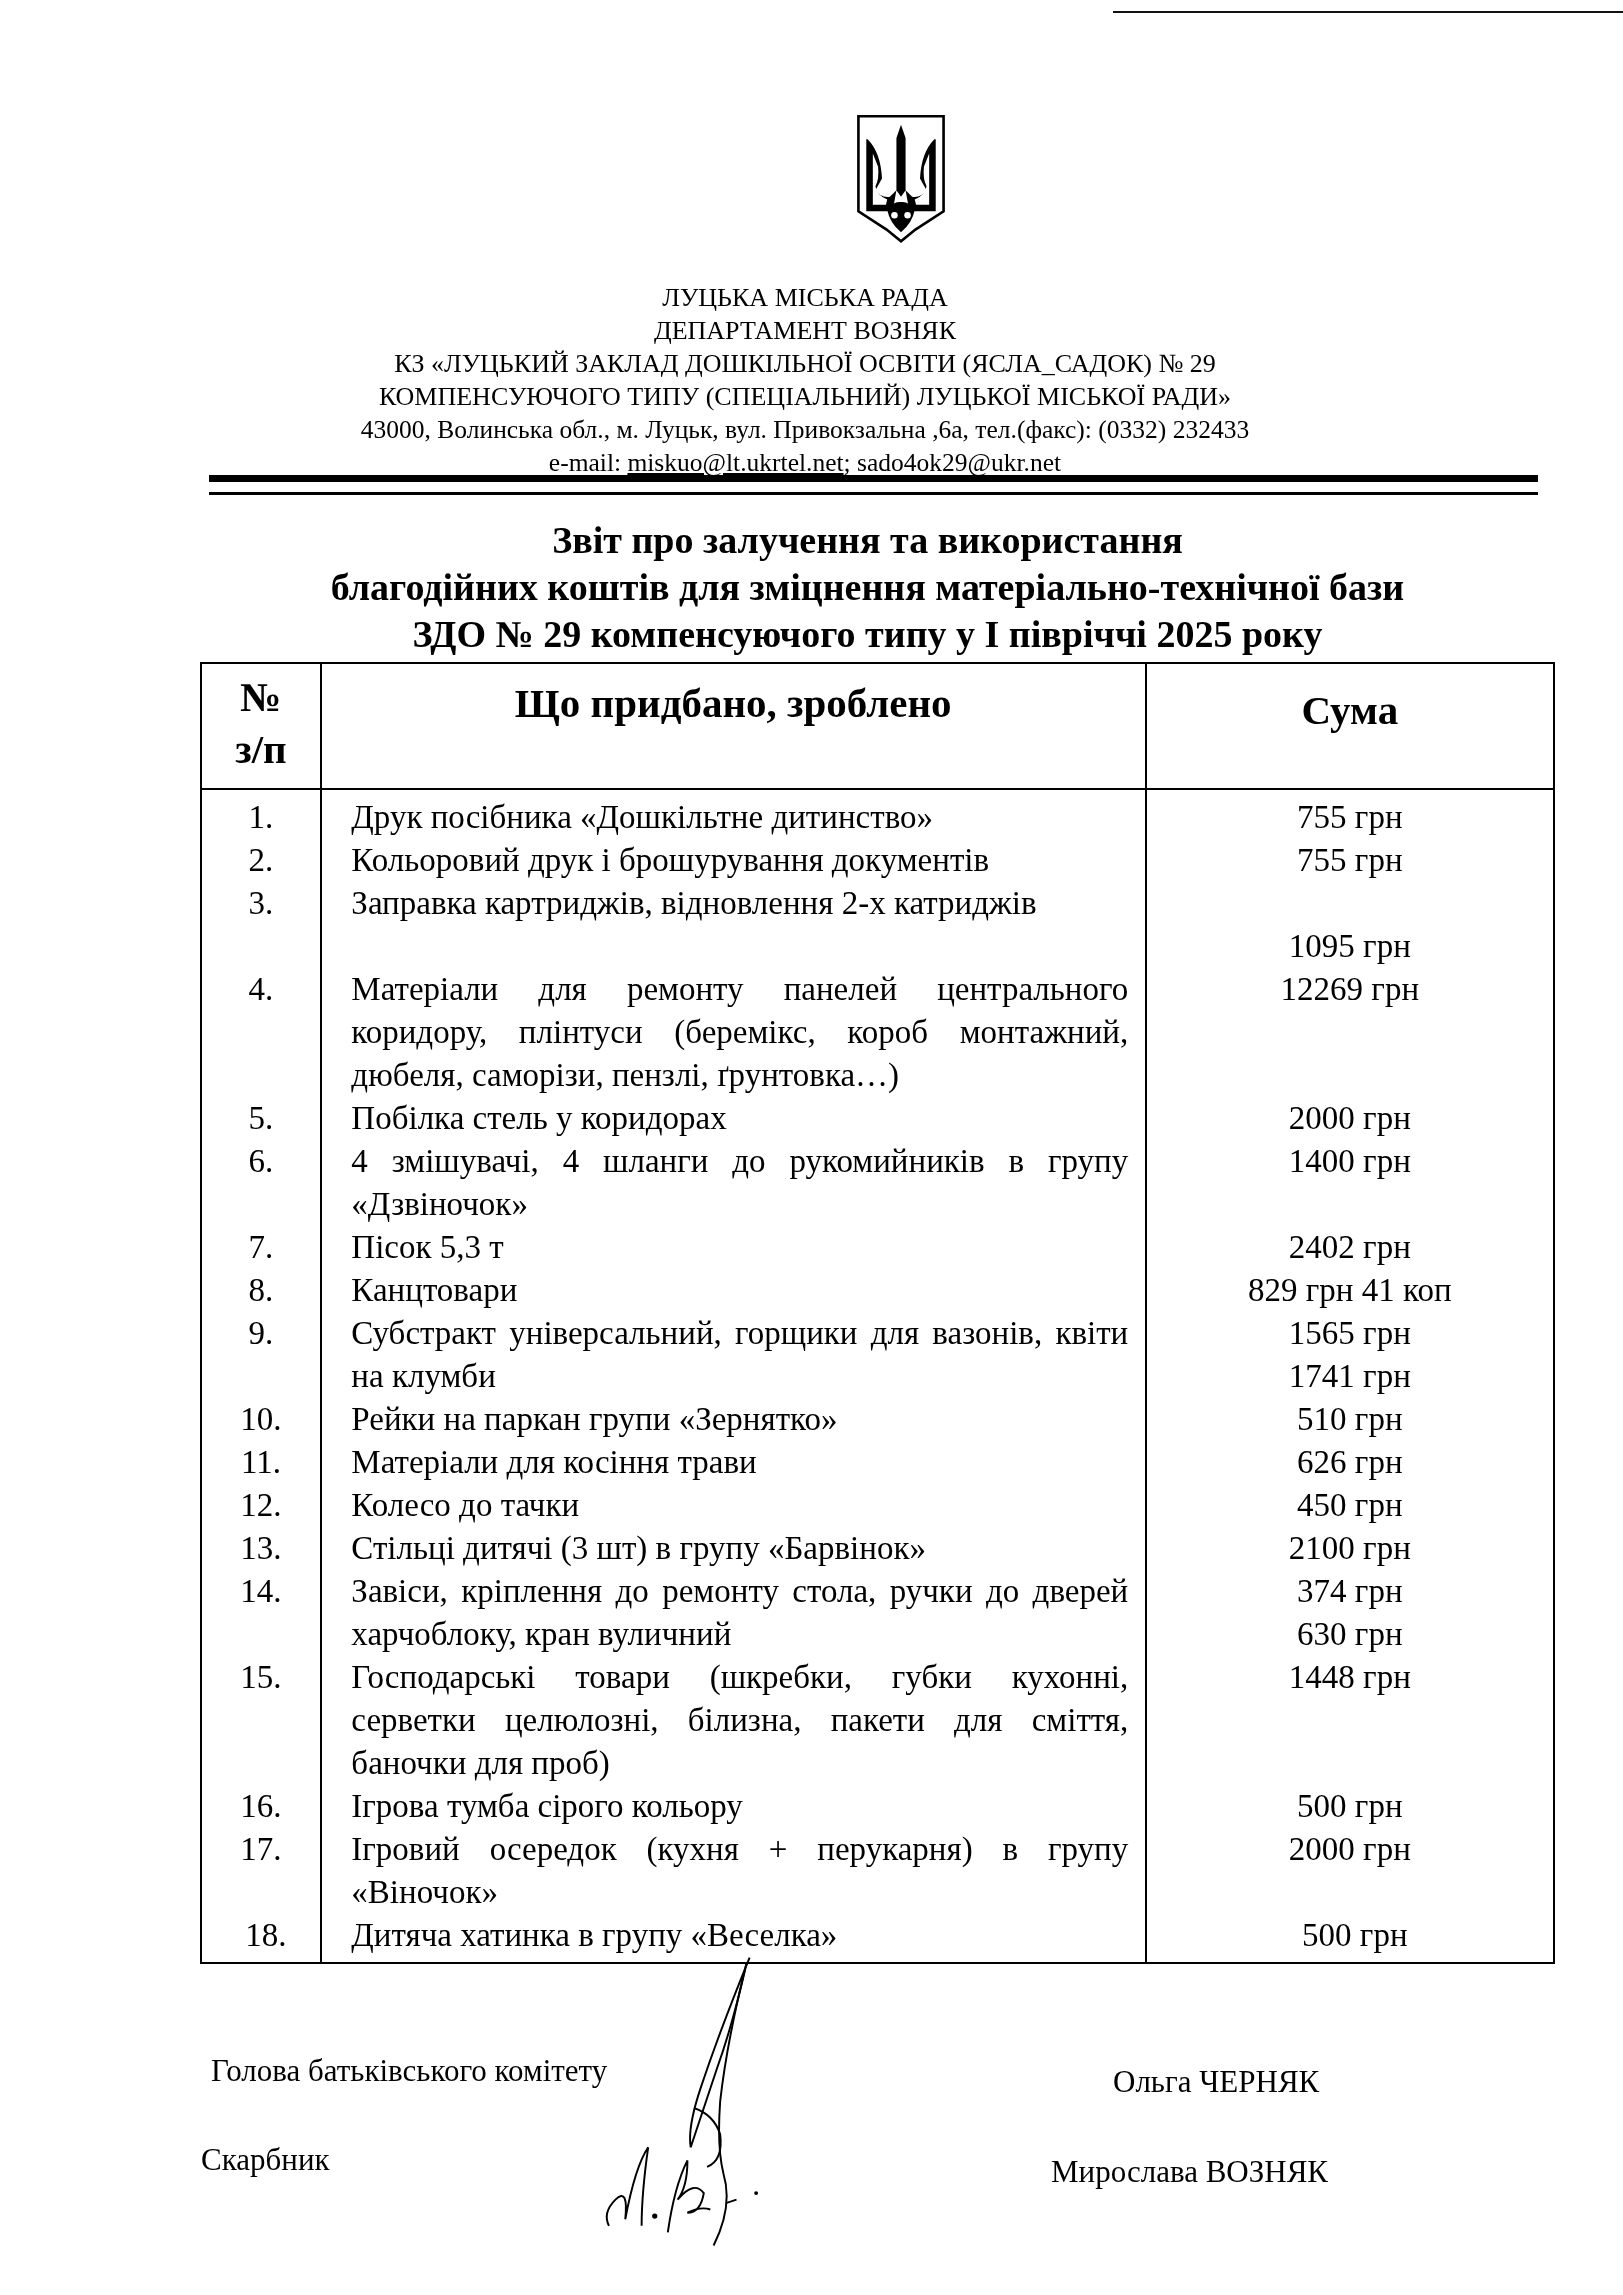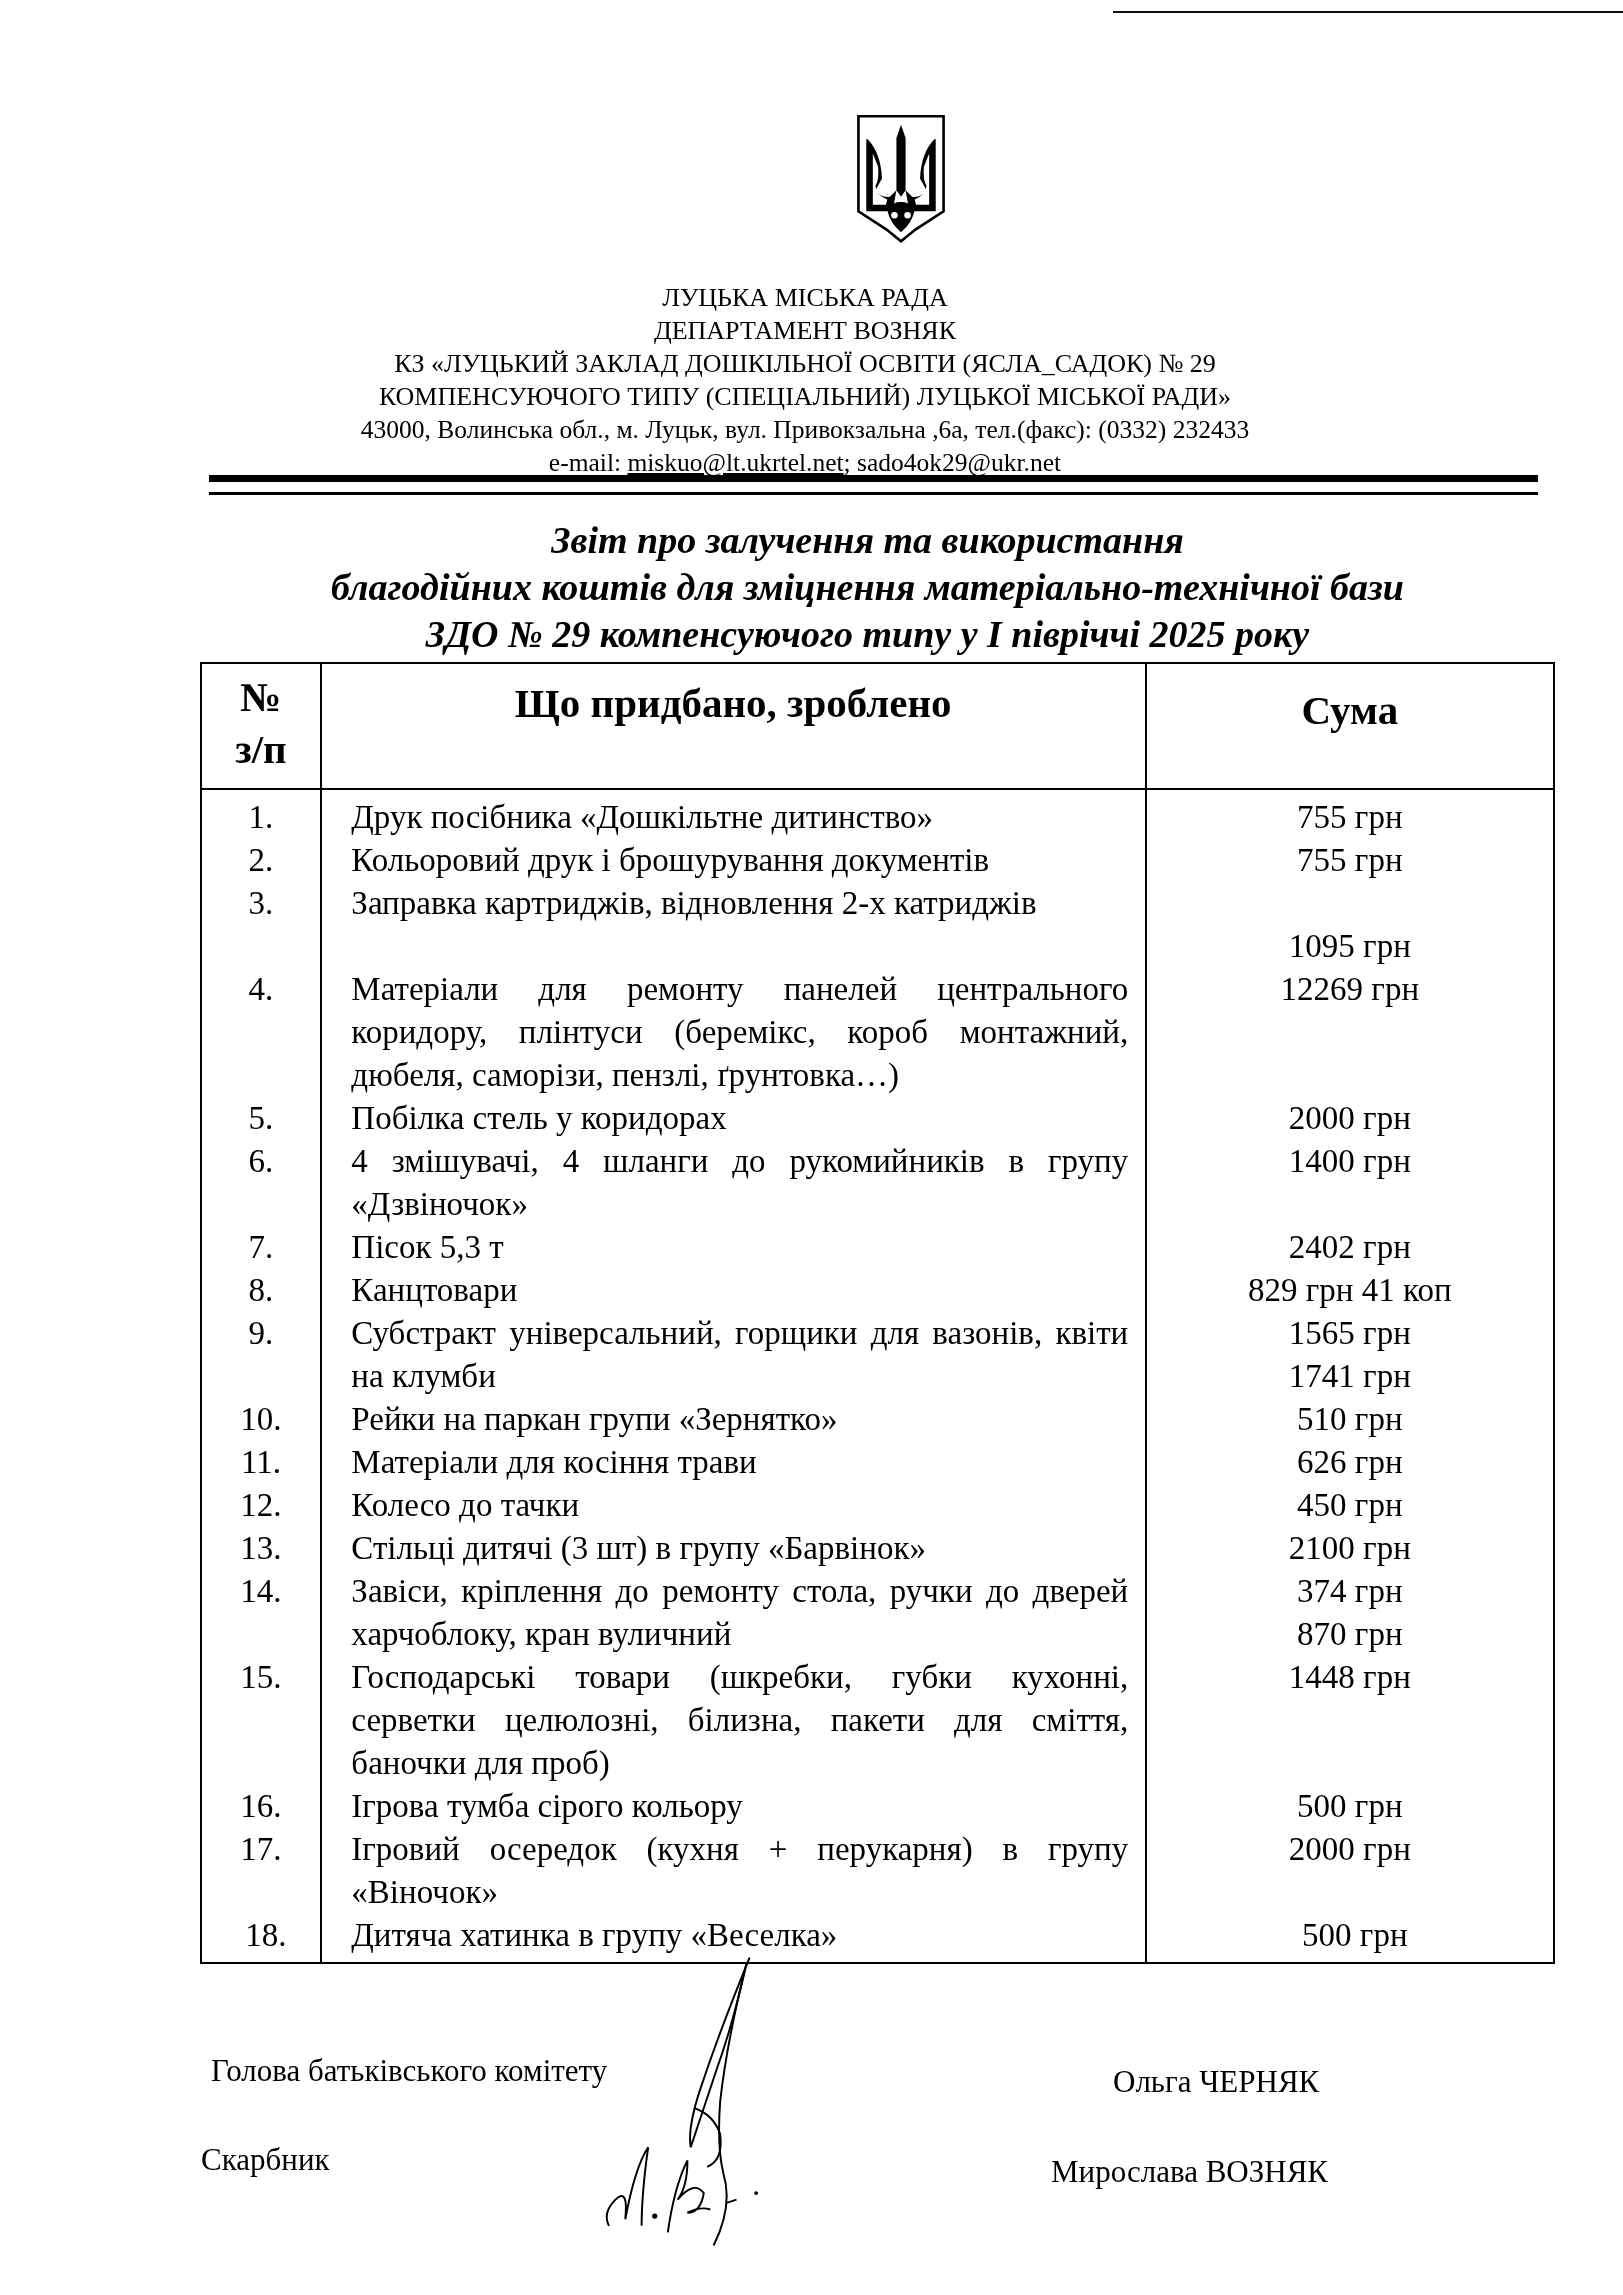--- a/index.html
+++ b/index.html
@@ -19,21 +19,21 @@
   .lh-line.addr { font-size: 25.5px; }
   .lh-line .email-link { text-decoration: underline; }
   .rule-thick {
     position: absolute; left: 209px; top: 475px; width: 1329px; height: 7.2px; background: #000;
   }
   .rule-thin {
     position: absolute; left: 209px; top: 492px; width: 1329px; height: 2.6px; background: #000;
   }
   .title {
     position: absolute; left: 216px; top: 517px; width: 1303px; text-align: center;
-    font-weight: bold; font-size: 38px; line-height: 47px; font-style: italic;
+    font-weight: bold; font-size: 38px; line-height: 47px;
   }
   .report-table {
     position: absolute; left: 200px; top: 662px; width: 1355px;
     border-collapse: collapse; font-size: 33px;
   }
   .report-table th, .report-table td {
     border-left: 2px solid #000; border-right: 2px solid #000;
     vertical-align: top; padding: 0;
   }
   .report-table thead th {
@@ -208,21 +208,21 @@
         <td class="cell-desc">Стільці дитячі (3 шт) в групу «Барвінок»</td>
         <td class="cell-sum">
           <span>2100 грн</span>
         </td>
       </tr>
       <tr>
         <td class="cell-num">14.</td>
         <td class="cell-desc">Завіси, кріплення до ремонту стола, ручки до дверей харчоблоку, кран вуличний</td>
         <td class="cell-sum">
           <span>374 грн</span>
-          <span>870 грн</span>
+          <span>630 грн</span>
         </td>
       </tr>
       <tr>
         <td class="cell-num">15.</td>
         <td class="cell-desc">Господарські товари (шкребки, губки кухонні, серветки целюлозні, білизна, пакети для сміття, баночки для проб)</td>
         <td class="cell-sum">
           <span>1448 грн</span>
         </td>
       </tr>
       <tr>

